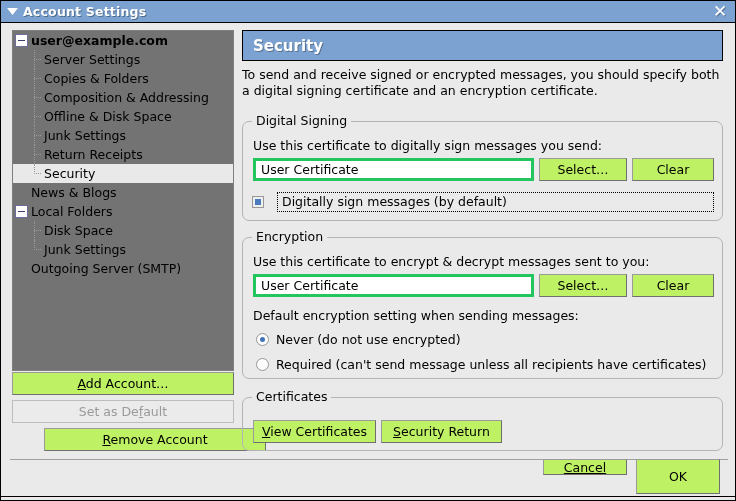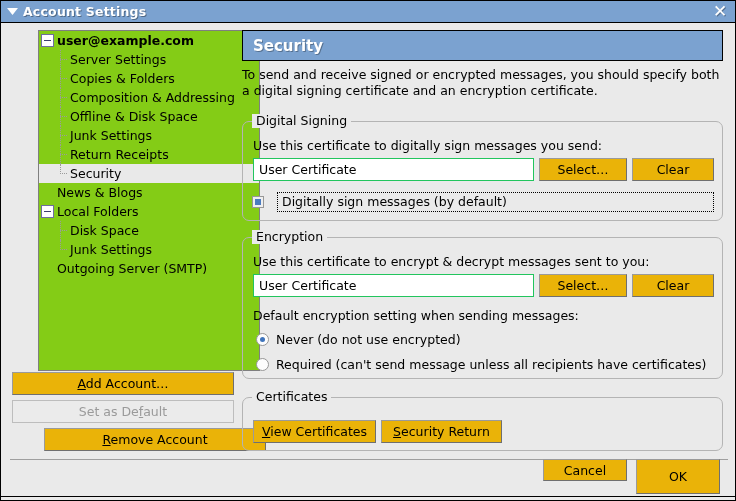--- a/index.html
+++ b/index.html
@@ -66,24 +66,23 @@
   }
 
   
   #tree-panel {
     position: absolute;
     left: 11px;
     top: 29px;
     width: 222px;
     height: 341px;
     box-sizing: border-box;
-    background: #84cc16;
+    background: #737373;
     border: 1px solid #7f7f7f;
     overflow: hidden;
-    margin-left: 26px;
   }
   .tree-row {
     height: 19px;
     line-height: 19px;
     display: flex;
     align-items: center;
     white-space: nowrap;
     font-size: 12.5px;
     padding-left: 2px;
   }
@@ -131,21 +130,21 @@
     width: 7px;
     border-top: 1px dotted #9b9b9b;
   }
   .tree-row .guide.last::before { bottom: 9px; }
   .tree-row .label { padding-left: 1px; }
   .tree-row.root > .label { font-weight: bold; }
   .tree-row .indent-1 { width: 15px; flex: 0 0 auto; }
 
   
   .btn {
-    background: #eab308;
+    background: #bef264;
     border: 1px solid #9a9a9a;
     border-right-color: #6f6f6f;
     border-bottom-color: #6f6f6f;
     box-sizing: border-box;
     font-family: "DejaVu Sans", sans-serif;
     font-size: 12.5px;
     color: #000000;
     text-align: center;
     cursor: pointer;
     display: flex;
@@ -224,21 +223,21 @@
 
   .gb-label {
     position: absolute;
     font-size: 12.5px;
     white-space: nowrap;
   }
   .text-input {
     position: absolute;
     box-sizing: border-box;
     background: #ffffff;
-    border: 1px solid #22c55e;
+    border: 3px solid #22c55e;
     font-family: "DejaVu Sans", sans-serif;
     font-size: 12.5px;
     color: #000000;
     padding: 0 5px;
     line-height: 21px;
     height: 23px;
     outline: none;
   }
 
   .checkrow {
@@ -312,21 +311,21 @@
 
   #footer-sep {
     position: absolute;
     left: 9px;
     top: 458px;
     width: 718px;
     border-top: 1px solid #9f9f9f;
   }
   #btn-cancel {
     position: absolute; left: 542px; top: 458px;
-    width: 84px; height: 22px;
+    width: 84px; height: 16px; text-decoration: underline;
   }
   #btn-ok {
     position: absolute; left: 635px; top: 458px;
     width: 84px; height: 35px;
   }
   #bottom-edge {
     position: absolute;
     left: 0;
     bottom: 0;
     width: 736px;

